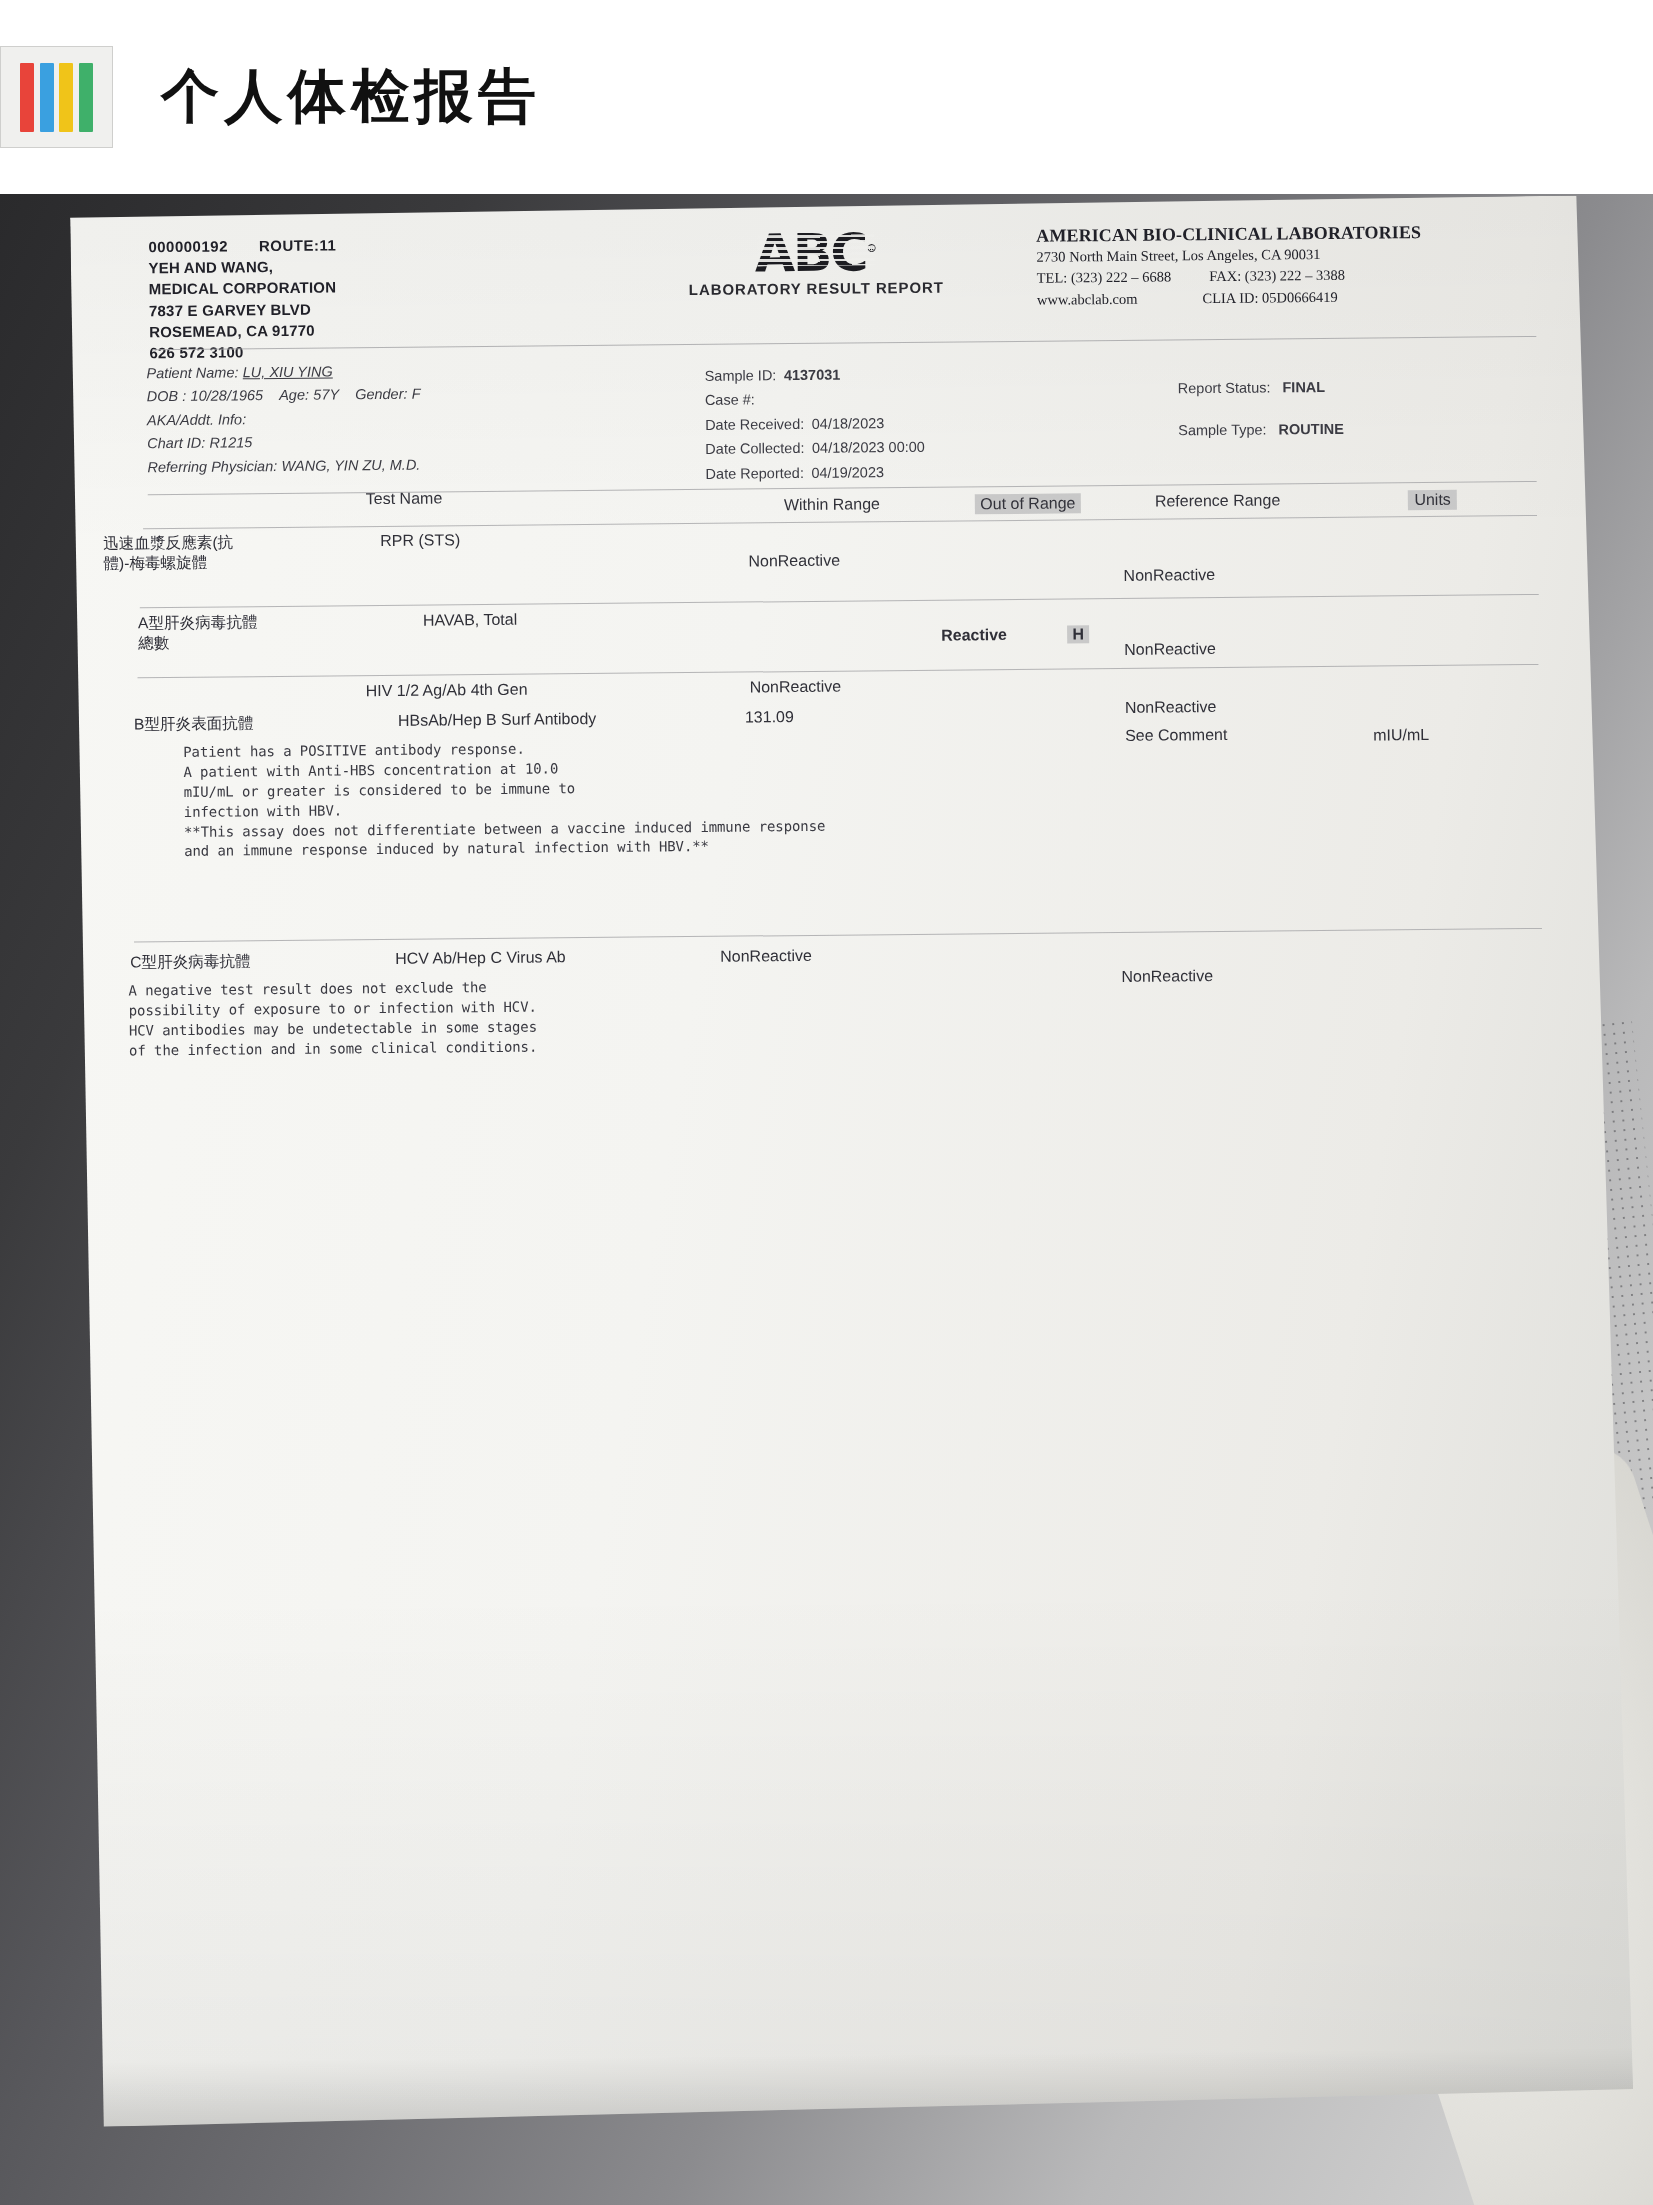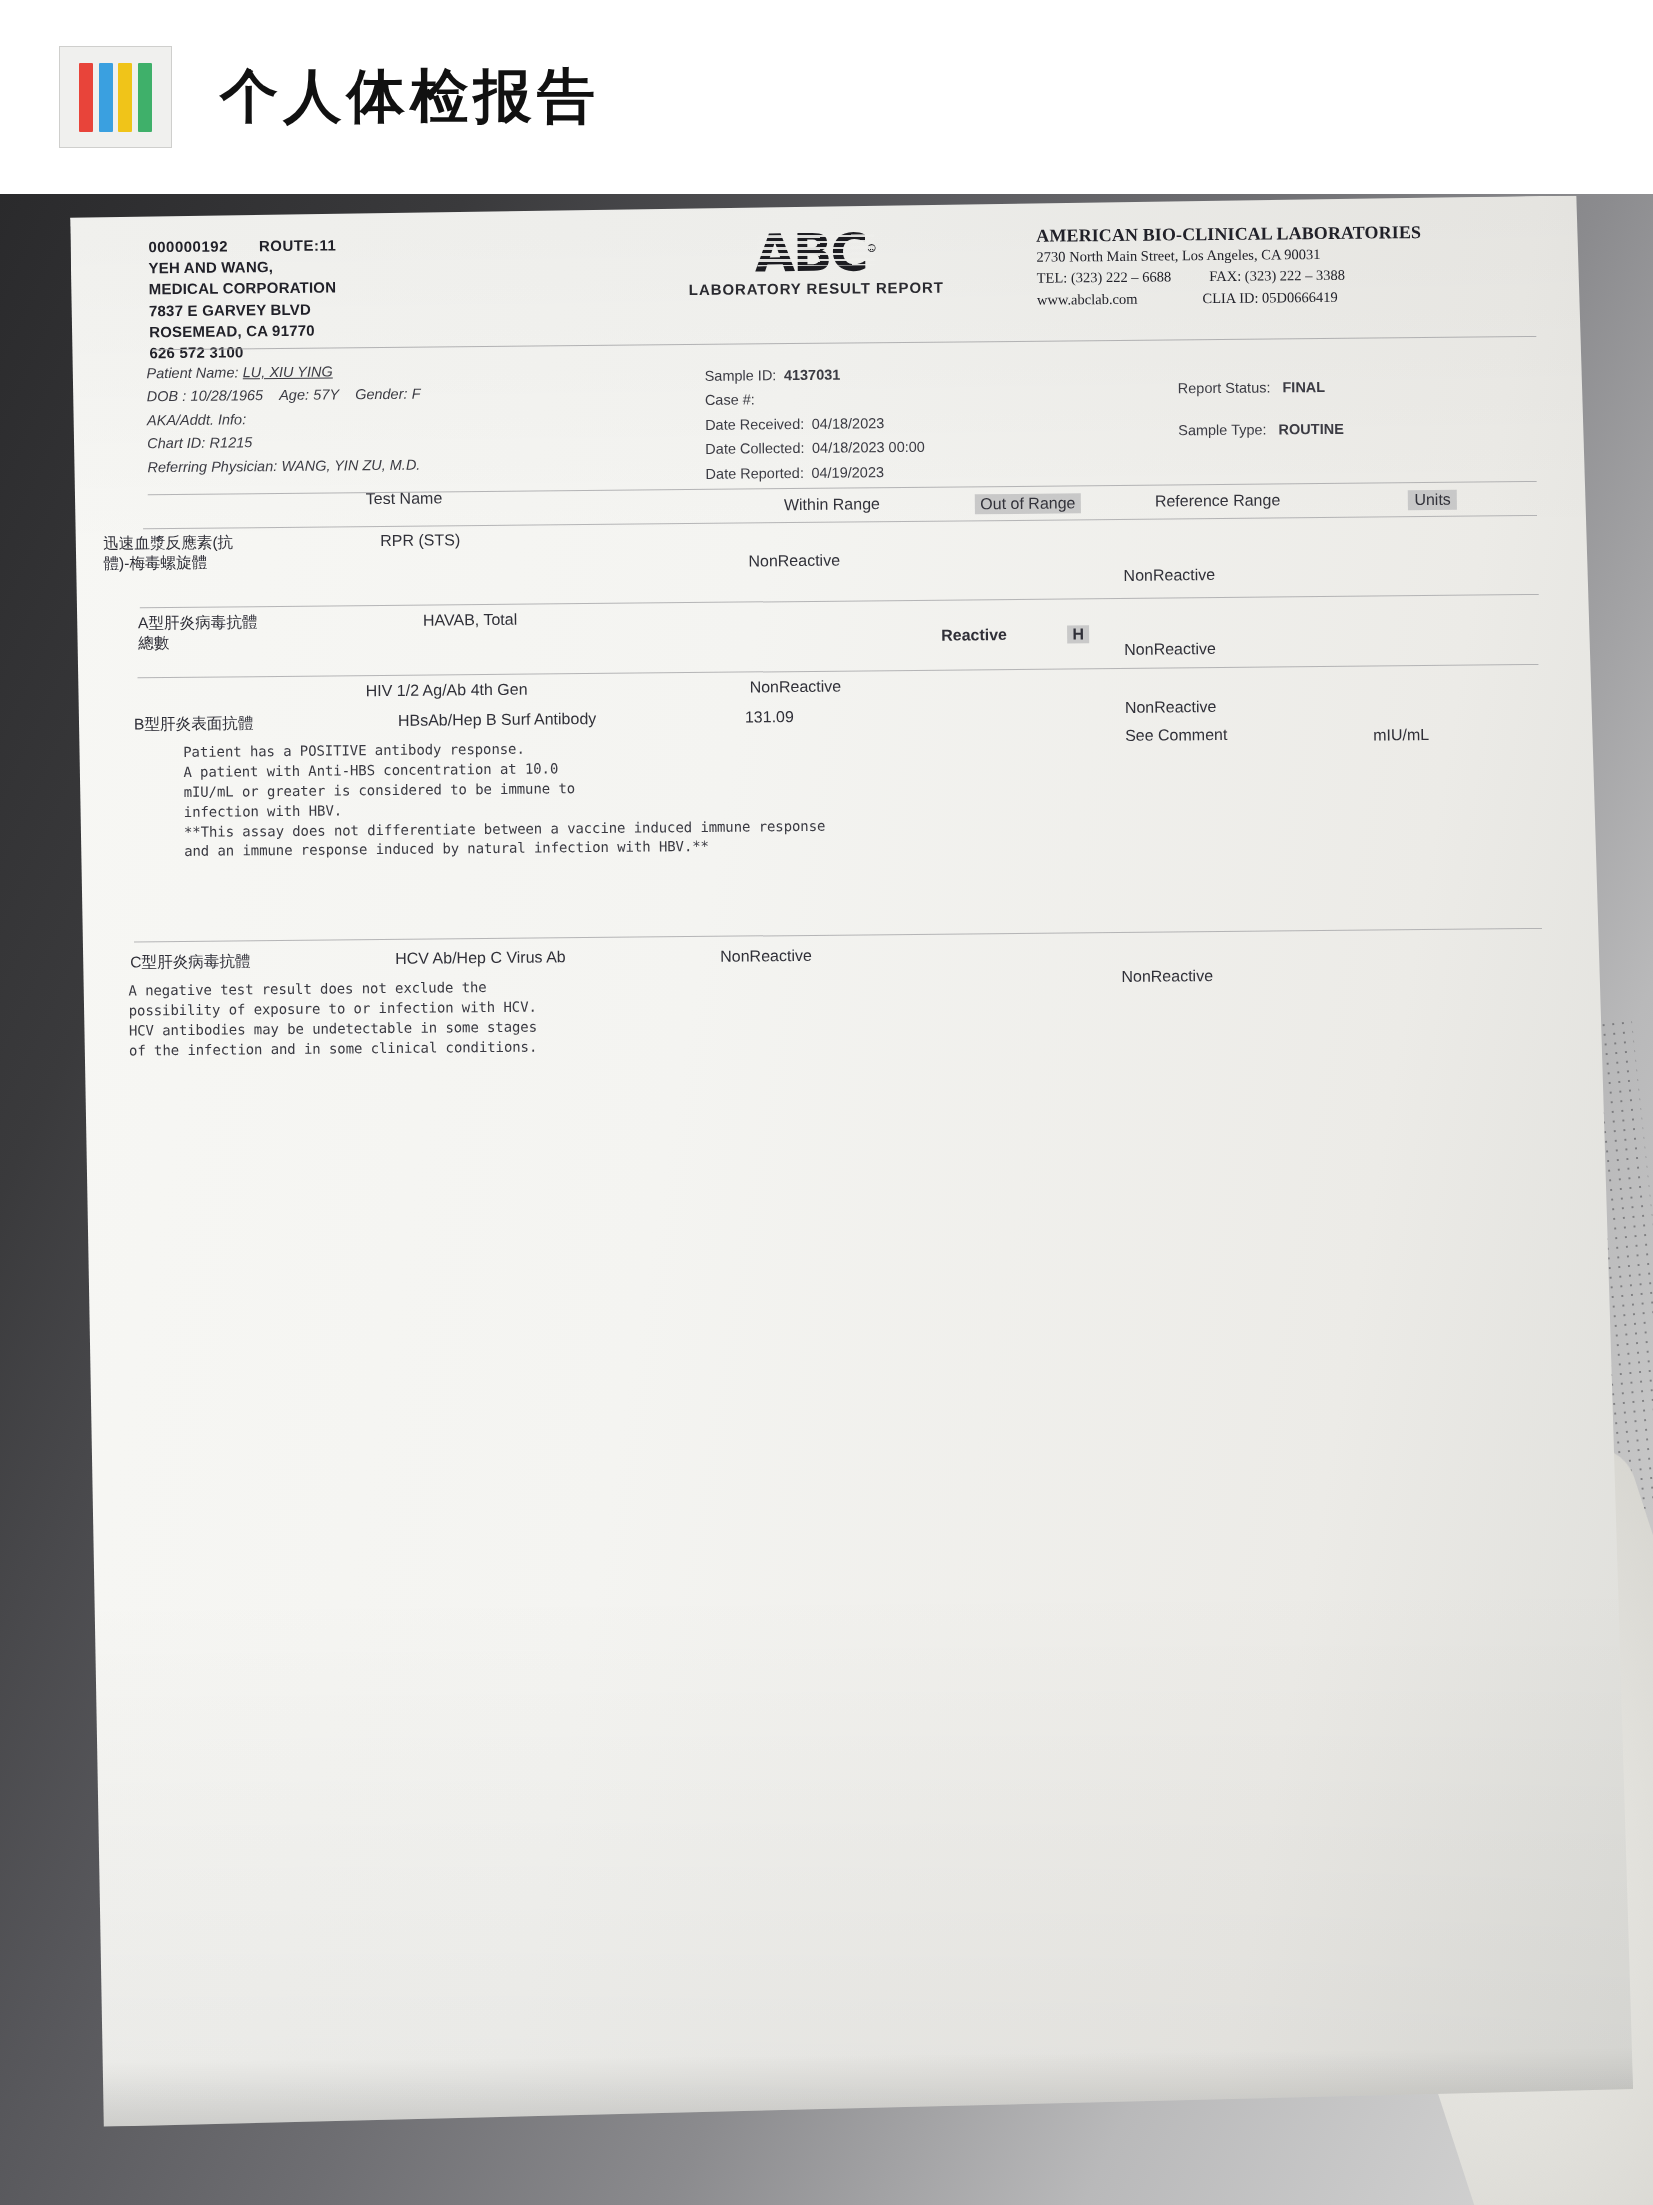--- a/index.html
+++ b/index.html
@@ -17,21 +17,20 @@
 
   
   #page-header {
     position: absolute;
     left: 0;
     top: 0;
     width: 1352px;
     height: 194px;
     display: flex;
     align-items: center;
-    padding-left: 59px;
     box-sizing: border-box;
   }
   #brand-logo {
     width: 113px;
     height: 102px;
     background: #f0f0ee;
     border: 1.6px solid #cfcfcd;
     display: flex;
     align-items: center;
     justify-content: center;

